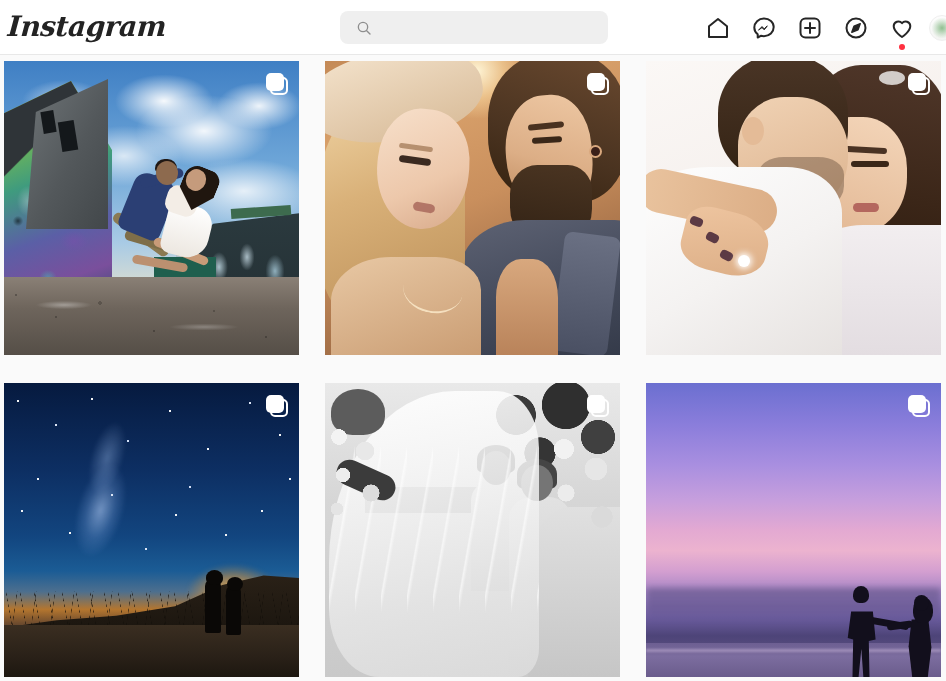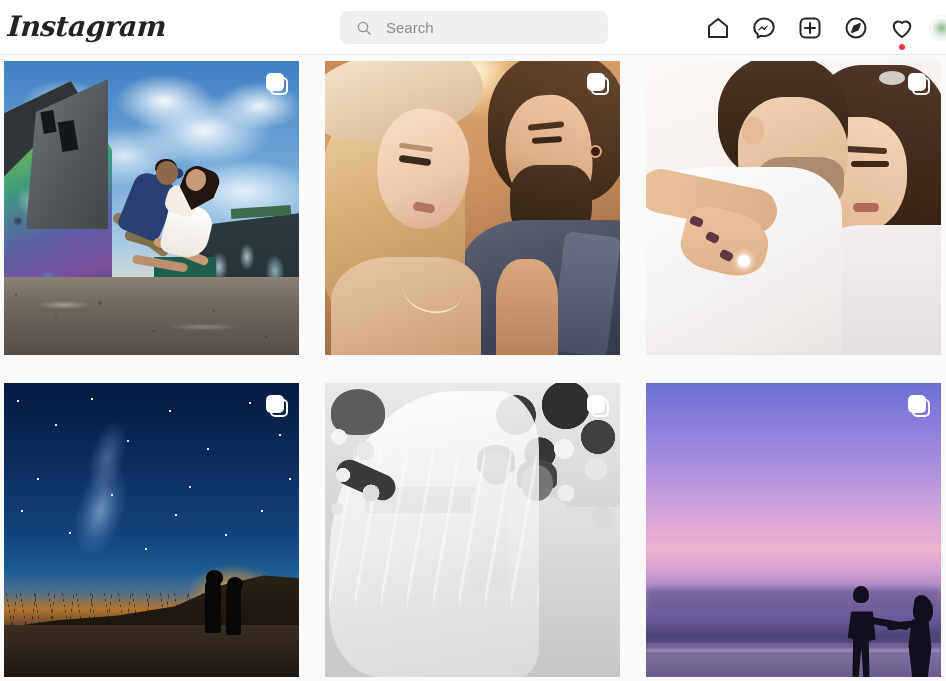--- a/index.html
+++ b/index.html
@@ -498,21 +498,20 @@
 
 <div id="header">
 
   <div id="logo">Instagram</div>
 
   <div id="search-wrap">
     <svg id="search-icon" viewBox="0 0 24 24" fill="none" stroke="currentColor" stroke-width="2" stroke-linecap="round" stroke-linejoin="round">
       <circle cx="10.5" cy="10.5" r="7"></circle>
       <line x1="16" y1="16" x2="21" y2="21"></line>
     </svg>
-    <input id="search-input" type="text" placeholder="Search" style="">
   </div>
 
   <div id="nav">
 
     <div class="nav-btn">
       <svg width="24" height="24" viewBox="0 0 24 24" fill="none" stroke="currentColor" stroke-width="2" stroke-linejoin="round" stroke-linecap="round">
         <path d="M3 10.2 12 3l9 7.2V21H3z"></path>
       </svg>
     </div>
 

